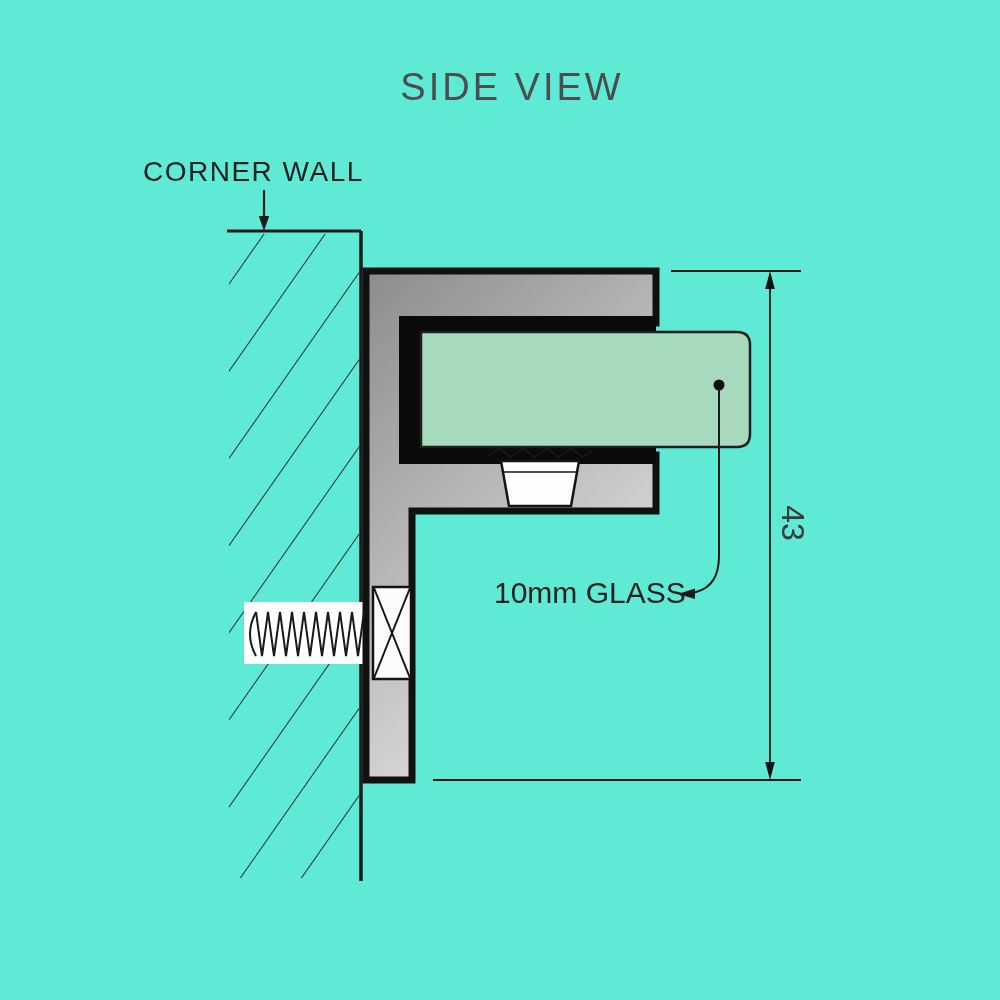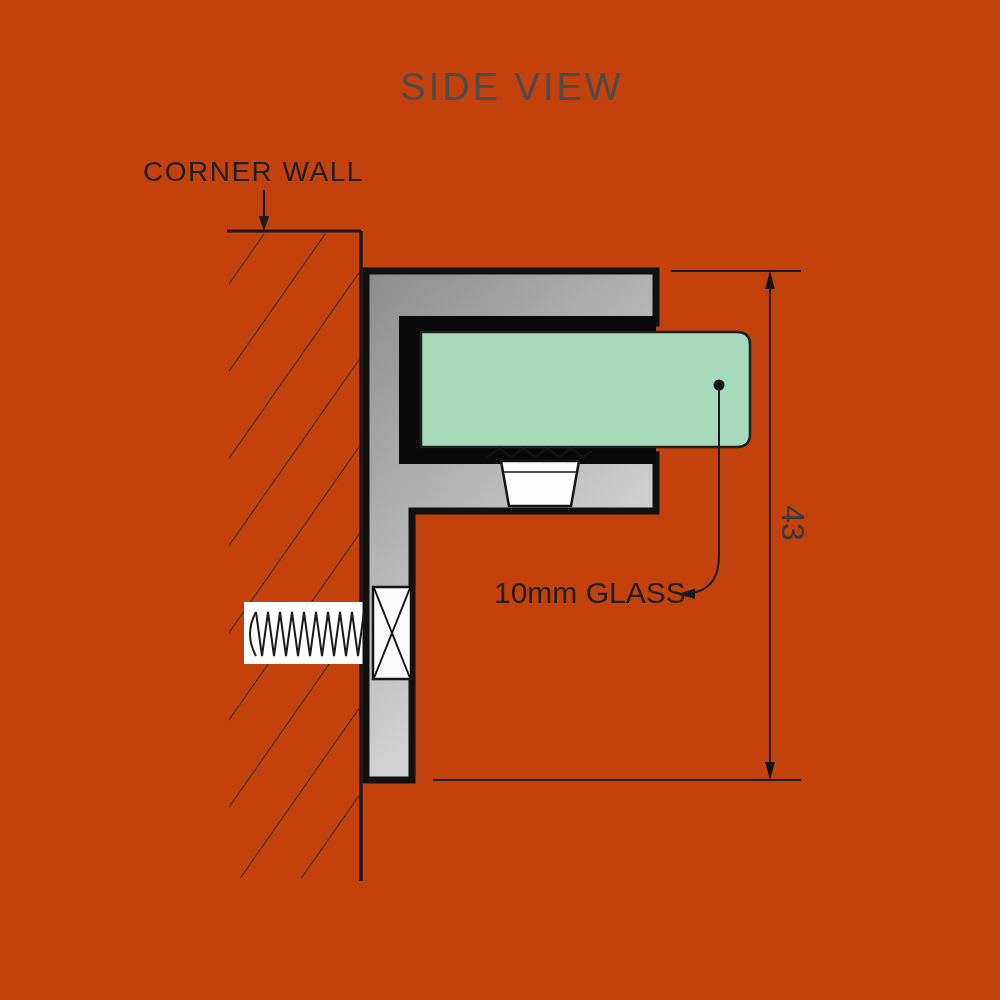--- a/index.html
+++ b/index.html
@@ -4,21 +4,21 @@
 <style>
   html, body {
     margin: 0;
     padding: 0;
     background: #ffffff;
   }
   .canvas {
     position: relative;
     width: 1000px;
     height: 1000px;
-    background: #c2410c;
+    background: #5eead4;
     overflow: hidden;
     font-family: "Liberation Sans", sans-serif;
   }
   .canvas svg {
     position: absolute;
     inset: 0;
     width: 100%;
     height: 100%;
   }
   text {

